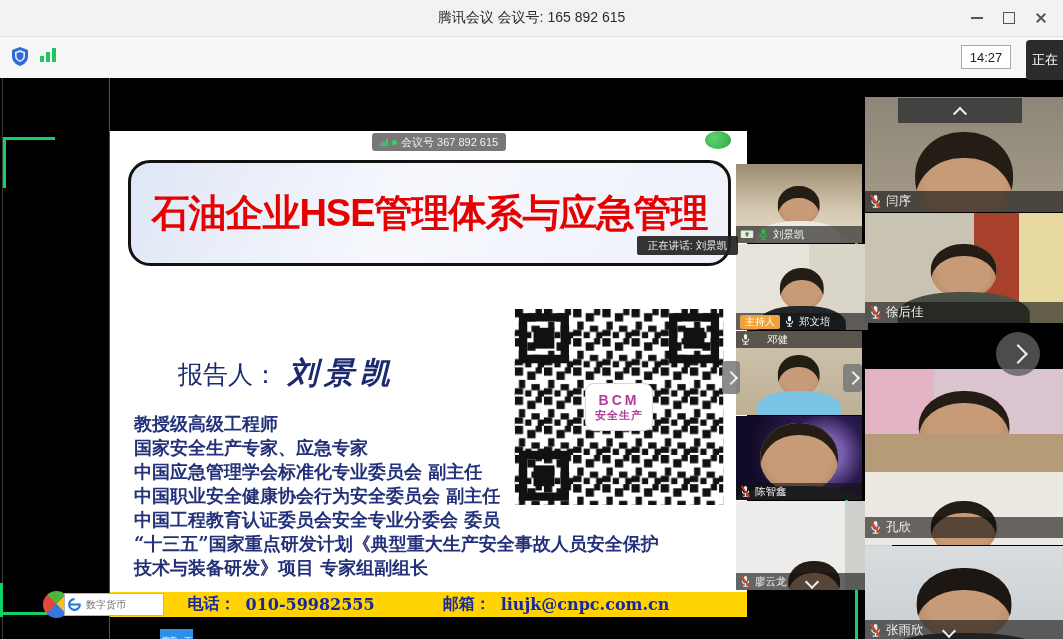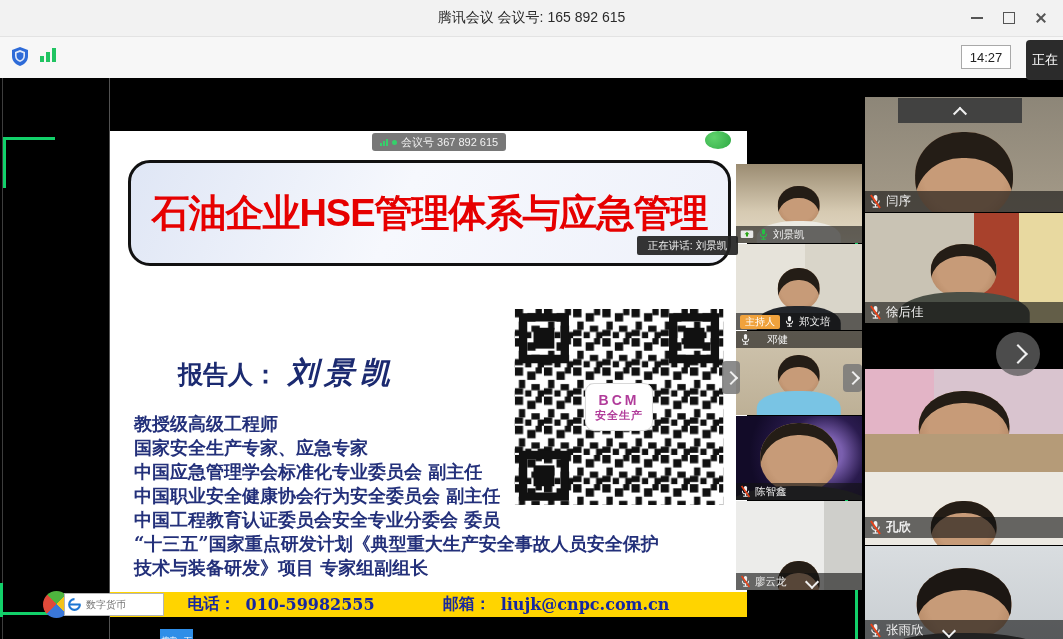--- a/index.html
+++ b/index.html
@@ -40,21 +40,21 @@
 
   
   .slide{position:absolute;left:110px;top:131px;width:637px;height:486px;background:#fff;z-index:2;}
   .titlebox{position:absolute;left:18px;top:29px;width:597px;height:100px;border:3px solid #111;border-radius:22px;
             background:linear-gradient(115deg,#dfe6f5 0%,#f6f8fd 45%,#eef1fa 100%);
             display:flex;align-items:center;justify-content:center;}
   .slidetitle{font-size:38px;font-weight:bold;color:#e60000;letter-spacing:-1px;white-space:nowrap;
               font-family:"Liberation Sans",sans-serif;}
   .presenter{position:absolute;left:68px;top:222px;color:#1b2a70;font-family:"DejaVu Serif",serif;
              display:flex;align-items:baseline;}
-  .presenter .plabel{font-size:25px;font-weight:bold;text-align:center;}
+  .presenter .plabel{font-size:25px;font-weight:normal;text-align:center;}
   .presenter .pname{font-size:30px;font-weight:bold;font-style:italic;margin-left:10px;letter-spacing:6px;}
   .creds{position:absolute;left:24px;top:281px;width:610px;color:#23307a;font-family:"DejaVu Serif",serif;
          font-weight:bold;font-size:18px;line-height:24px;white-space:nowrap;}
   .qr{position:absolute;left:404px;top:178px;width:210px;height:196px;background:#fff;}
   .qrbadge{position:absolute;left:50%;top:50%;transform:translate(-50%,-50%);width:66px;height:46px;background:#fff;
            border:1px solid #d8d8d8;border-radius:9px;display:flex;flex-direction:column;align-items:center;justify-content:center;}
   .qrbadge .l1{color:#b13c9a;font-weight:bold;font-size:14px;letter-spacing:3px;}
   .qrbadge .l2{color:#b13c9a;font-weight:bold;font-size:11px;letter-spacing:1px;}
   .slidefooter{position:absolute;left:0;top:461px;width:637px;height:25px;background:#ffd400;
                display:flex;align-items:center;justify-content:center;gap:10px;
@@ -119,21 +119,21 @@
   .v-chen .person{width:120%;height:150%;bottom:-58%;}
   .v-chen .body{background:#2e2e33;}
   .v-liao{background:linear-gradient(90deg,#ececea 0 70%,#cfcfcb 70% 100%);}
   .v-liao .person{bottom:-55%;}
   .r-yan{background:linear-gradient(180deg,#8d8678,#a49a88);}
   .r-yan .person{width:95%;height:140%;bottom:-70%;} .r-yan .head{box-shadow:inset 0 26px 0 0 #241d16;}
   .r-xu{background:linear-gradient(90deg,#c9c3b4 0 55%,#a8412c 55% 78%,#e8d9a0 78% 100%);}
   .r-xu .body{background:#4a4f46;}
   .r-jiang{background:linear-gradient(90deg,#e3b4c6 0 35%,#d9c4cf 35% 100%);margin-top:45px;}
   .r-jiang .person{width:88%;height:120%;bottom:-40%;} .r-jiang .body{background:#2f3335;}
-  .r-kong{background:linear-gradient(180deg,#b59b78 0 34%,#ece9e2 34% 100%);font-weight:bold;}
+  .r-kong{background:linear-gradient(180deg,#b59b78 0 34%,#ece9e2 34% 100%);}
   .r-kong .person{bottom:-48%;}
   .r-zhang{background:linear-gradient(180deg,#d9dde0,#c8cdd1);}
   .r-zhang .person{width:92%;height:130%;bottom:-52%;} .r-zhang .head{box-shadow:inset 0 22px 0 0 #1c1713;}
 
   
   .pinwheel{position:absolute;left:43px;top:591px;width:27px;height:27px;border-radius:50%;z-index:14;
             background:conic-gradient(from -45deg,#4eb43e 0 90deg,#f3c218 90deg 180deg,#3a77d9 180deg 270deg,#e04a3a 270deg 360deg);}
   .searchbox{position:absolute;left:64px;top:593px;width:100px;height:23px;background:#fff;border:1px solid #b5b5b5;
              display:flex;align-items:center;gap:3px;padding:0 3px;box-sizing:border-box;z-index:14;}
   .searchbox input{border:0;outline:none;width:70px;font-size:10px;color:#666;font-family:"Liberation Sans",sans-serif;}
@@ -277,21 +277,21 @@
       <svg class="micico" width="11" height="13" viewBox="0 0 14 16" fill="#23c343">
         <rect x="5" y="1" width="4" height="7" rx="2"></rect>
           <path d="M3 7a4 4 0 0 0 8 0" fill="none" stroke="#23c343" stroke-width="1.3"></path>
         <line x1="7" y1="11" x2="7" y2="14" stroke="#23c343" stroke-width="1.3"></line>
           <line x1="4" y1="14" x2="10" y2="14" stroke="#23c343" stroke-width="1.3"></line>
       </svg>
       <span class="nm">刘景凯</span>
     </div>
   </div>
 
-  <div class="tile fl v-zheng" style="left:736px;top:244px;width:126px;height:86px;">
+  <div class="tile fl v-zheng" style="left:736px;top:244px;width:126px;height:86px;padding-left:6px;">
     <div class="person">
         <div class="head"></div>
         <div class="body"></div>
       </div>
     <div class="namebar">
       <span class="hostbadge">主持人</span>
       <svg class="micico" width="11" height="13" viewBox="0 0 14 16" fill="#f0f0f0">
         <rect x="5" y="1" width="4" height="7" rx="2"></rect>
           <path d="M3 7a4 4 0 0 0 8 0" fill="none" stroke="#f0f0f0" stroke-width="1.3"></path>
         <line x1="7" y1="11" x2="7" y2="14" stroke="#f0f0f0" stroke-width="1.3"></line>
@@ -327,21 +327,21 @@
         <rect x="5" y="1" width="4" height="7" rx="2"></rect>
           <path d="M3 7a4 4 0 0 0 8 0" fill="none" stroke="#f0f0f0" stroke-width="1.3"></path>
         <line x1="7" y1="11" x2="7" y2="14" stroke="#f0f0f0" stroke-width="1.3"></line>
           <line x1="4" y1="14" x2="10" y2="14" stroke="#f0f0f0" stroke-width="1.3"></line>
         <line x1="2" y1="1" x2="12" y2="15" stroke="#e84118" stroke-width="2"></line>
       </svg>
       <span class="nm">陈智鑫</span>
     </div>
   </div>
 
-  <div class="tile fl v-liao" style="left:736px;top:501px;width:126px;height:89px;">
+  <div class="tile fl v-liao" style="left:736px;top:501px;width:126px;height:89px;padding-left:30px;">
     <div class="person">
         <div class="head"></div>
       </div>
     <div class="namebar">
       <svg class="micico" width="11" height="13" viewBox="0 0 14 16" fill="#f0f0f0">
         <rect x="5" y="1" width="4" height="7" rx="2"></rect>
           <path d="M3 7a4 4 0 0 0 8 0" fill="none" stroke="#f0f0f0" stroke-width="1.3"></path>
         <line x1="7" y1="11" x2="7" y2="14" stroke="#f0f0f0" stroke-width="1.3"></line>
           <line x1="4" y1="14" x2="10" y2="14" stroke="#f0f0f0" stroke-width="1.3"></line>
         <line x1="2" y1="1" x2="12" y2="15" stroke="#e84118" stroke-width="2"></line>

